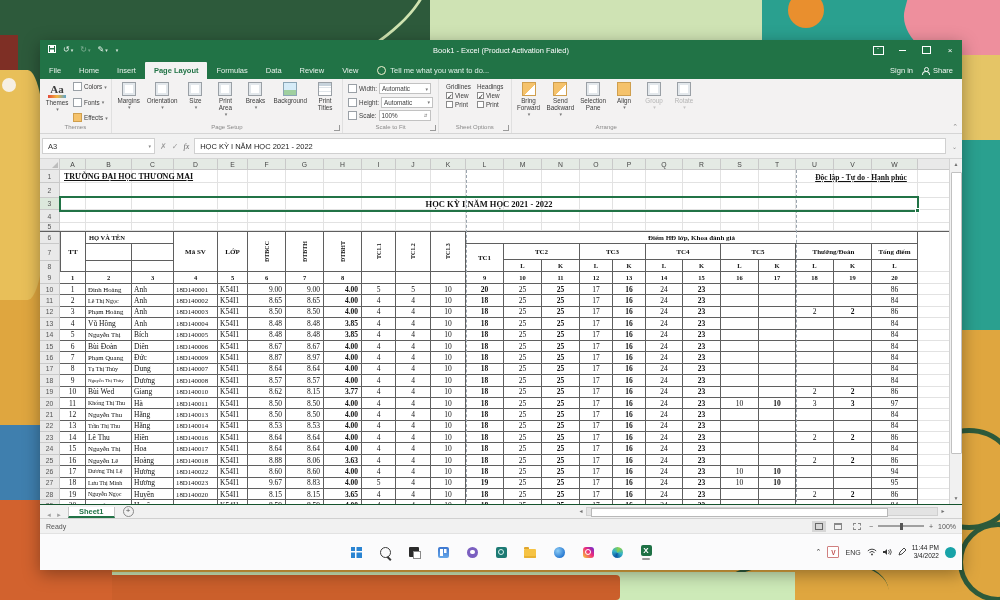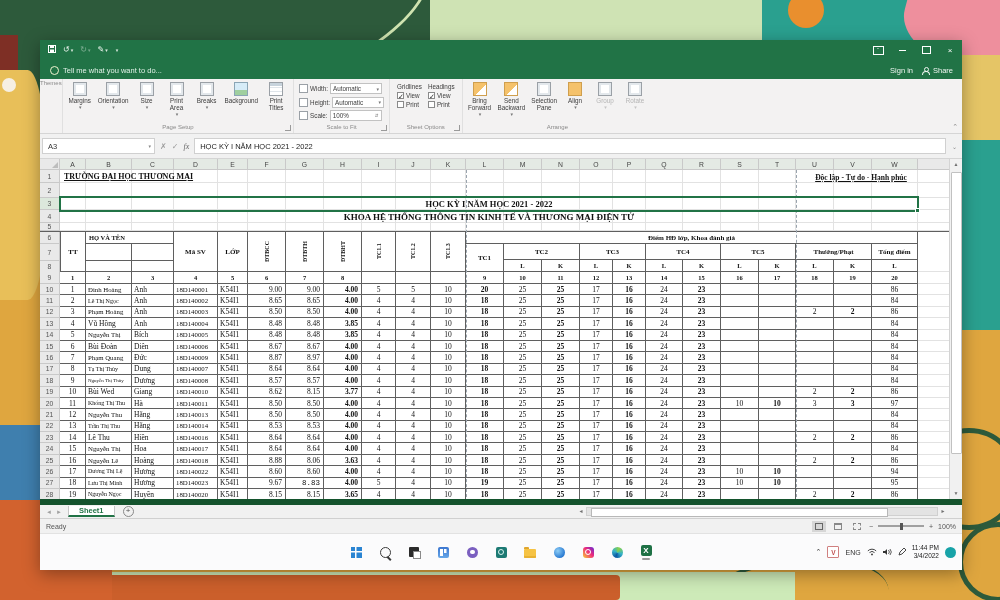--- a/index.html
+++ b/index.html
@@ -103,21 +103,21 @@
   .bandcol{display:flex;flex-direction:column;flex:none;}
   .bandrow{display:flex;flex:none;}
   .ovl{position:absolute;z-index:6;display:flex;align-items:center;pointer-events:none;color:#111;}
   .dashline{position:absolute;width:0;border-left:1px dashed #9aa4ae;z-index:4;}
   .selbox{position:absolute;border:2px solid #217346;z-index:5;}
   .selbox:after{content:"";position:absolute;right:-3px;bottom:-3px;width:3px;height:3px;background:#217346;border:1px solid #fff;}
   .vscroll{position:absolute;right:0;top:0;bottom:0;width:13px;background:#f1f1f1;border-left:1px solid #d4d4d4;box-sizing:border-box;z-index:7;display:flex;flex-direction:column;align-items:center;}
   .varrow{height:11px;font-size:5px;color:#707070;display:flex;align-items:center;justify-content:center;width:100%;flex:none;}
   .vthumb{width:9px;background:#fff;border:1px solid #c1c1c1;border-radius:1px;flex:none;}
   
-  .tabsrow{height:13px;background:#f1f1f1;border-top:6px solid #14532d;display:flex;align-items:center;font-size:7.5px;flex:none;position:relative;}
+  .tabsrow{height:13px;background:#f1f1f1;border-top:1px solid #14532d;display:flex;align-items:flex-end;font-size:7.5px;flex:none;position:relative;}
   .tabnav{display:flex;align-items:center;gap:4px;padding:0 6px;color:#a0a0a0;font-size:6px;}
   .sheettab{background:#fff;color:#217346;font-weight:bold;display:flex;align-items:center;padding:0 10px;border-left:1px solid #c6c6c6;border-right:1px solid #c6c6c6;border-bottom:2px solid #217346;box-sizing:border-box;}
   .addsheet{width:9px;height:9px;border:1px solid #8a8a8a;border-radius:50%;color:#555;font-size:8px;line-height:7px;text-align:center;align-self:center;margin-left:8px;}
   .hscroll{position:absolute;right:14px;top:1px;width:372px;height:10px;display:flex;align-items:center;}
   .harrow{width:10px;font-size:5px;color:#707070;text-align:center;}
   .htrack{flex:1;height:9px;background:#e3e3e3;border:1px solid #d0d0d0;position:relative;box-sizing:border-box;}
   .hthumb{position:absolute;left:4px;top:0;height:7px;width:295px;background:#fff;border:1px solid #b8b8b8;}
   
   .statusbar{height:14px;background:#f1f1f1;border-top:1px solid #d0d0d0;display:flex;align-items:center;font-size:7px;color:#555;padding:0 6px;flex:none;}
   .sbright{margin-left:auto;display:flex;align-items:center;gap:5px;}
@@ -191,50 +191,85 @@
               <rect x="0.5" y="0.5" width="7" height="7" fill="none" stroke="#fff"></rect>
               <rect x="2" y="0.5" width="4" height="2.5" fill="#fff"></rect>
               <rect x="2" y="4.5" width="4" height="3" fill="#fff"></rect>
             </svg>
         </span>
         <span><span class="gl">↺</span><span class="car">▾</span></span>
         <span><span class="gl dim">↻</span><span class="car dim">▾</span></span>
         <span><span class="gl">✎</span><span class="car">▾</span></span>
         <span class="car">▾</span>
       </div>
+      <div class="wtitle">Book1 - Excel (Product Activation Failed)</div>
       <div class="winctl">
         <div class="wbtn">
             <span class="disp">⌃</span>
           </div>
         <div class="wbtn">
             <span class="mini"></span>
           </div>
         <div class="wbtn">
             <span class="rest"></span>
           </div>
         <div class="wbtn">×</div>
       </div>
     </div>
 
     <div class="menubar">
+      <div id="mtabs" style="display:flex;align-items:flex-end;">
+          <div class="mtab">File</div>
+          <div class="mtab">Home</div>
+          <div class="mtab">Insert</div>
+          <div class="mtab active">Page Layout</div>
+          <div class="mtab">Formulas</div>
+          <div class="mtab">Data</div>
+          <div class="mtab">Review</div>
+          <div class="mtab">View</div>
+        </div>
       <div class="tellme">
         <span class="bulb"></span>
         <span>Tell me what you want to do...</span>
       </div>
       <div class="menuright">
         <span>Sign in</span>
         <span style="display:flex;align-items:center;gap:3px;">
           <span class="person"></span>
           <span>Share</span>
         </span>
       </div>
     </div>
 
     <div class="ribbon">
       <div class="rgroup">
+        <div class="rbody">
+          <div class="rbtn">
+            <span class="ic aa">Aa</span>
+            <span class="lbl">Themes</span>
+              <span class="car" style="color:#777">▾</span>
+          </div>
+          <div class="minicol" id="themes-mini">
+              <div class="minirow">
+                <div class="ic sm"></div>
+                <div>Colors </div>
+                <div class="" style="font-size: 5px; color: rgb(119, 119, 119);">▾</div>
+              </div>
+              <div class="minirow">
+                <div class="ic sm"></div>
+                <div>Fonts </div>
+                <div class="" style="font-size: 5px; color: rgb(119, 119, 119);">▾</div>
+              </div>
+              <div class="minirow">
+                <div class="ic sm orange"></div>
+                <div>Effects </div>
+                <div class="" style="font-size: 5px; color: rgb(119, 119, 119);">▾</div>
+              </div>
+            </div>
+        </div>
         <div class="glabel">Themes</div>
       </div>
       <div class="rgroup">
         <div class="rbody" id="pagesetup-btns">
             <div class="rbtn">
               <div class="ic pagesetup"></div>
               <div class="lbl">Margins</div>
               <div class="car" style="color: rgb(119, 119, 119);">▾</div>
             </div>
             <div class="rbtn">
@@ -602,21 +637,21 @@
                 </div>
               </div>
               <div class="bandcol" style="width: 75px;">
                 <div class="hc" style="width: 100%; height: 16px;">TC5</div>
                 <div class="bandrow" style="height: 12px;">
                   <div class="hc" style="width: 38px; height: 12px; font-size: 6.5px;">L</div>
                   <div class="hc" style="width: 37px; height: 12px; font-size: 6.5px;">K</div>
                 </div>
               </div>
               <div class="bandcol" style="width: 76px;">
-                <div class="hc" style="width: 100%; height: 16px;">Thưởng/Phạt</div>
+                <div class="hc" style="width: 100%; height: 16px;">Thưởng/Đoàn</div>
                 <div class="bandrow" style="height: 12px;">
                   <div class="hc" style="width: 38px; height: 12px; font-size: 6.5px;">L</div>
                   <div class="hc" style="width: 38px; height: 12px; font-size: 6.5px;">K</div>
                 </div>
               </div>
               <div class="bandcol" style="width: 46px;">
                 <div class="hc" style="width: 100%; height: 16px;">Tổng điểm</div>
                 <div class="bandrow" style="height: 12px;">
                   <div class="hc" style="width: 46px; height: 12px; font-size: 6.5px;">L</div>
                 </div>
@@ -1112,21 +1147,21 @@
           <div class="cell" style="flex: 1 1 0%;"></div>
         </div>
         <div class="srow" style="height: 11.4px;">
           <div class="rnum">27</div>
           <div class="cell dark" style="width: 26px;">18</div>
           <div class="cell dark l" style="width: 46px; font-size: 6px;">Lưu Thị Minh</div>
           <div class="cell dark l" style="width: 42px;">Hương</div>
           <div class="cell dark l" style="width: 44px; font-size: 6.8px;">18D140023</div>
           <div class="cell dark l" style="width: 30px;">K54I1</div>
           <div class="cell dark r" style="width: 38px;">9.67</div>
-          <div class="cell dark r" style="width: 38px; font-family: Liberation Mono, monospace;">8.83</div>
+          <div class="cell dark r" style="width: 38px;">8.83</div>
           <div class="cell dark r b" style="width: 38px;">4.00</div>
           <div class="cell dark" style="width: 34px;">5</div>
           <div class="cell dark" style="width: 35px;">4</div>
           <div class="cell dark" style="width: 35px;">10</div>
           <div class="cell dark b" style="width: 38px;">19</div>
           <div class="cell dark" style="width: 38px;">25</div>
           <div class="cell dark b" style="width: 38px;">25</div>
           <div class="cell dark" style="width: 33px;">17</div>
           <div class="cell dark b" style="width: 33px;">16</div>
           <div class="cell dark" style="width: 37px;">24</div>
@@ -1188,21 +1223,20 @@
           <div class="cell dark" style="width: 38px;"></div>
           <div class="cell dark b" style="width: 37px;"></div>
           <div class="cell dark" style="width: 38px;"></div>
           <div class="cell dark b" style="width: 38px;"></div>
           <div class="cell dark" style="width: 46px;">84</div>
           <div class="cell" style="flex: 1 1 0%;"></div>
         </div>
         <div class="ovl" style="left: 24px; top: 11px; height: 13px; font-size: 8px; text-decoration: underline; font-family: &quot;Liberation Serif&quot;, serif; font-weight: bold;">TRƯỜNG ĐẠI HỌC THƯƠNG MẠI</div>
         <div class="ovl" style="left: 756px; width: 130px; top: 12px; height: 12px; font-size: 7.5px; text-decoration: underline; justify-content: center; font-family: &quot;Liberation Serif&quot;, serif; font-weight: bold;">Độc lập - Tự do - Hạnh phúc</div>
         <div class="ovl" style="left: 20px; width: 858px; top: 39px; height: 12px; font-size: 8.5px; justify-content: center; font-family: &quot;Liberation Serif&quot;, serif; font-weight: bold;">HỌC KỲ I NĂM HỌC 2021 - 2022</div>
-        <div class="ovl" style="left: 20px; width: 858px; top: 51px; height: 13px; font-size: 9px; justify-content: center; font-family: &quot;Liberation Serif&quot;, serif; font-weight: bold;">KHOA HỆ THỐNG THÔNG TIN KINH TẾ VÀ THƯƠNG MẠI ĐIỆN TỬ</div>
         <div class="selbox" style="left: 19px; top: 37px; width: 856px; height: 12px;"></div>
         <div class="dashline" style="left: 426px; top: 11px; height: 342px;"></div>
         <div class="dashline" style="left: 756px; top: 11px; height: 342px;"></div>
         <div class="vscroll">
           <div class="varrow">▲</div>
           <div class="vthumb" style="height: 280px; margin-top: 2px;"></div>
           <div style="flex: 1 1 0%;"></div>
           <div class="varrow">▼</div>
         </div>
       </div>

